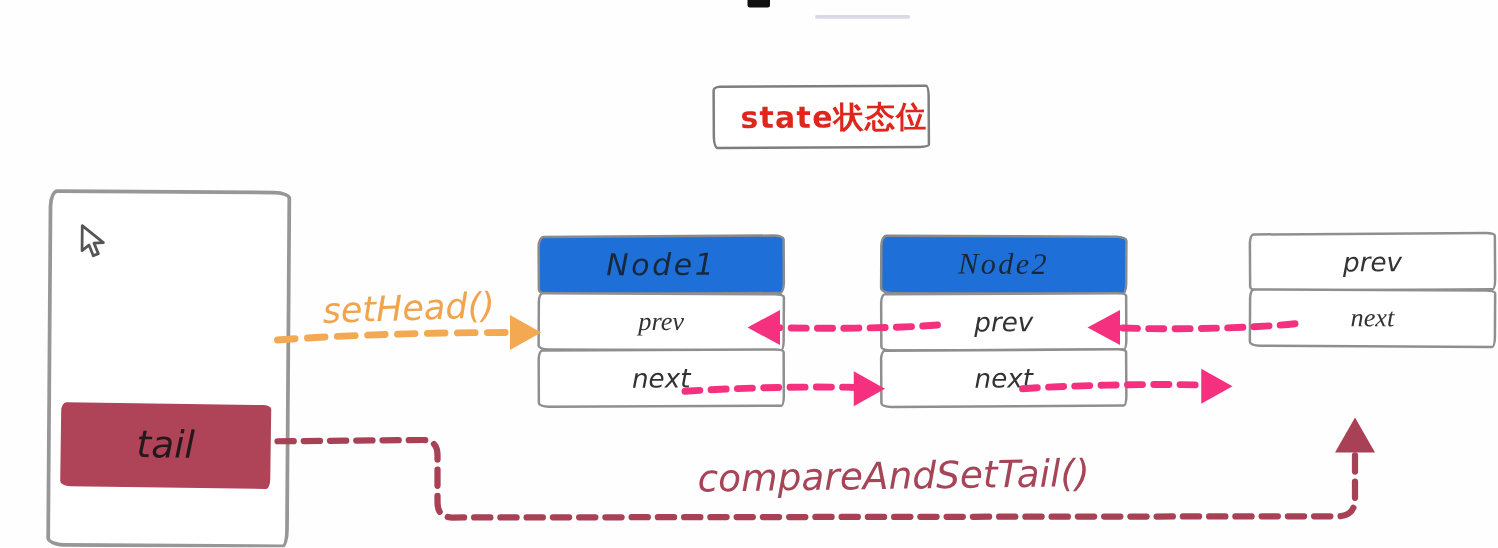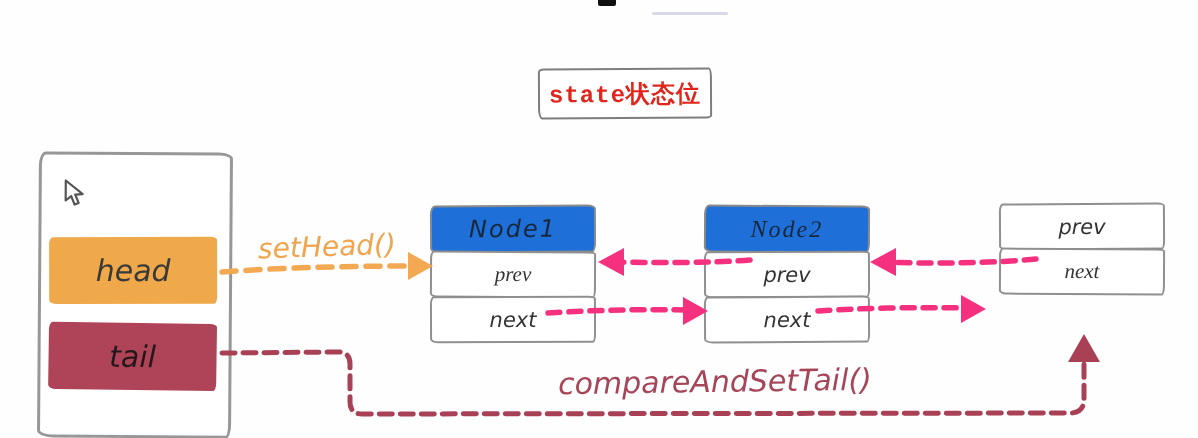--- a/index.html
+++ b/index.html
@@ -5,26 +5,25 @@
   html,body{margin:0;padding:0;background:#fff;}
   .stage{
     position:relative;width:1198px;height:438px;background:#fefefe;overflow:hidden;
     font-family:"DejaVu Sans",sans-serif;
   }
   
   .top-mark{position:absolute;left:598px;top:0;width:18px;height:6px;background:#101010;border-radius:0 0 2px 2px;}
   .top-line{position:absolute;left:652px;top:12px;width:76px;height:3px;background:#b9bcd0;opacity:.55;border-radius:2px;filter:blur(.6px);}
   
   .state-box{
-    position:absolute;left:538px;top:68px;width:170px;height:47px;
+    position:absolute;left:570px;top:68px;width:170px;height:47px;
     background:#fff;border:2px solid #7e7e7e;
     border-radius:6px 3px 8px 4px / 4px 9px 3px 10px;
-    display:flex;align-items:center;justify-content:center;
+    display:flex;align-items:center;justify-content:flex-end;
     transform:rotate(-.3deg);
-    font-family:Liberation Mono, monospace;
   }
   .state-text{color:#e0251c;font-weight:bold;font-size:24px;letter-spacing:1px;}
   
   .sync-box{
     position:absolute;left:38px;top:152px;width:188px;height:280px;
     background:#fff;border:3px solid #979797;
     border-radius:7px 14px 5px 16px / 14px 6px 15px 7px;
     transform:rotate(.4deg);
   }
   .cursor-icon{position:absolute;left:20px;top:24px;width:26px;height:30px;}
@@ -34,21 +33,21 @@
   }
   .field{
     position:absolute;left:8px;width:168px;height:67px;
     display:flex;align-items:center;justify-content:center;
     font-size:30px;font-style:italic;
     border-radius:4px 7px 3px 8px / 7px 3px 8px 4px;
   }
   .field-head{top:82px;background:#efa94a;color:#3a3a3a;transform:rotate(-.5deg);}
   .field-tail{top:168px;background:#af4458;color:#24181c;transform:rotate(.4deg);}
   
-  .node{position:absolute;top:205px;width:166px;height:142px;}
+  .node{position:absolute;top:188px;width:198px;height:142px;}
   .node-1{left:430px;} .node-2{left:704px;} .node-3{left:999px;}
   .node-header{
     height:44px;background:#1e70d8;border:2px solid #8a8a8a;
     display:flex;align-items:center;justify-content:center;
     font-size:24px;font-style:italic;color:#18273a;letter-spacing:2px;
     border-radius:5px 9px 4px 10px / 9px 4px 10px 5px;
   }
   .node-row{
     height:43px;background:#fff;border:2px solid #8f8f8f;margin-top:-2px;
     display:flex;align-items:center;justify-content:center;
@@ -72,21 +71,20 @@
   <div class="top-line"></div>
 
   <div class="state-box">
     <span class="state-text">state状态位</span>
   </div>
 
   <div class="sync-box">
     <svg class="cursor-icon" viewBox="0 0 26 30">
       <path d="M4 2 L4 22 L9.5 17.5 L13 26 L17 24.3 L13.5 16 L21 15.5 Z" fill="#fdfdfd" stroke="#555" stroke-width="2.2" stroke-linejoin="round"></path>
     </svg>
-    <div class="field field-head">head</div>
     <div class="field field-tail">tail</div>
   </div>
 
   <div class="node node-1">
     <div class="node-header r1">Node1</div>
     <div class="node-row r2">prev</div>
     <div class="node-row r3">next</div>
   </div>
 
   <div class="node node-2">

